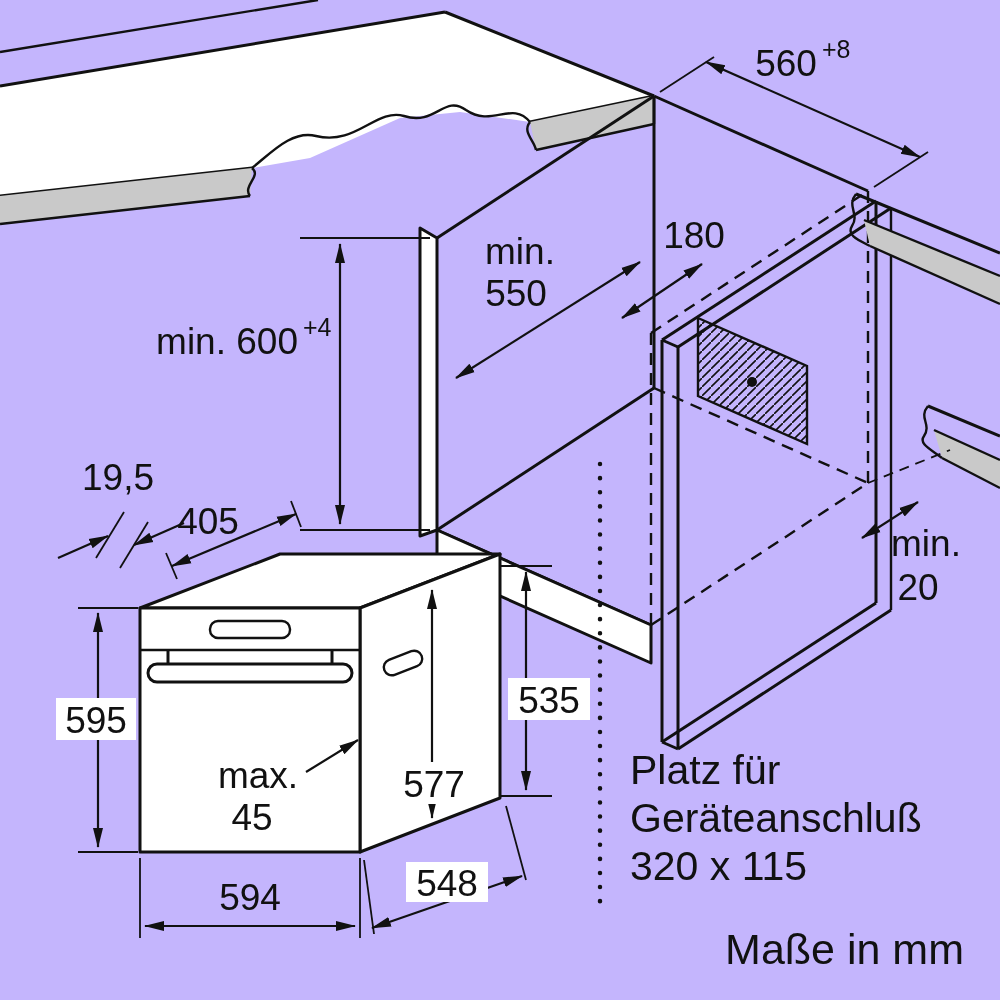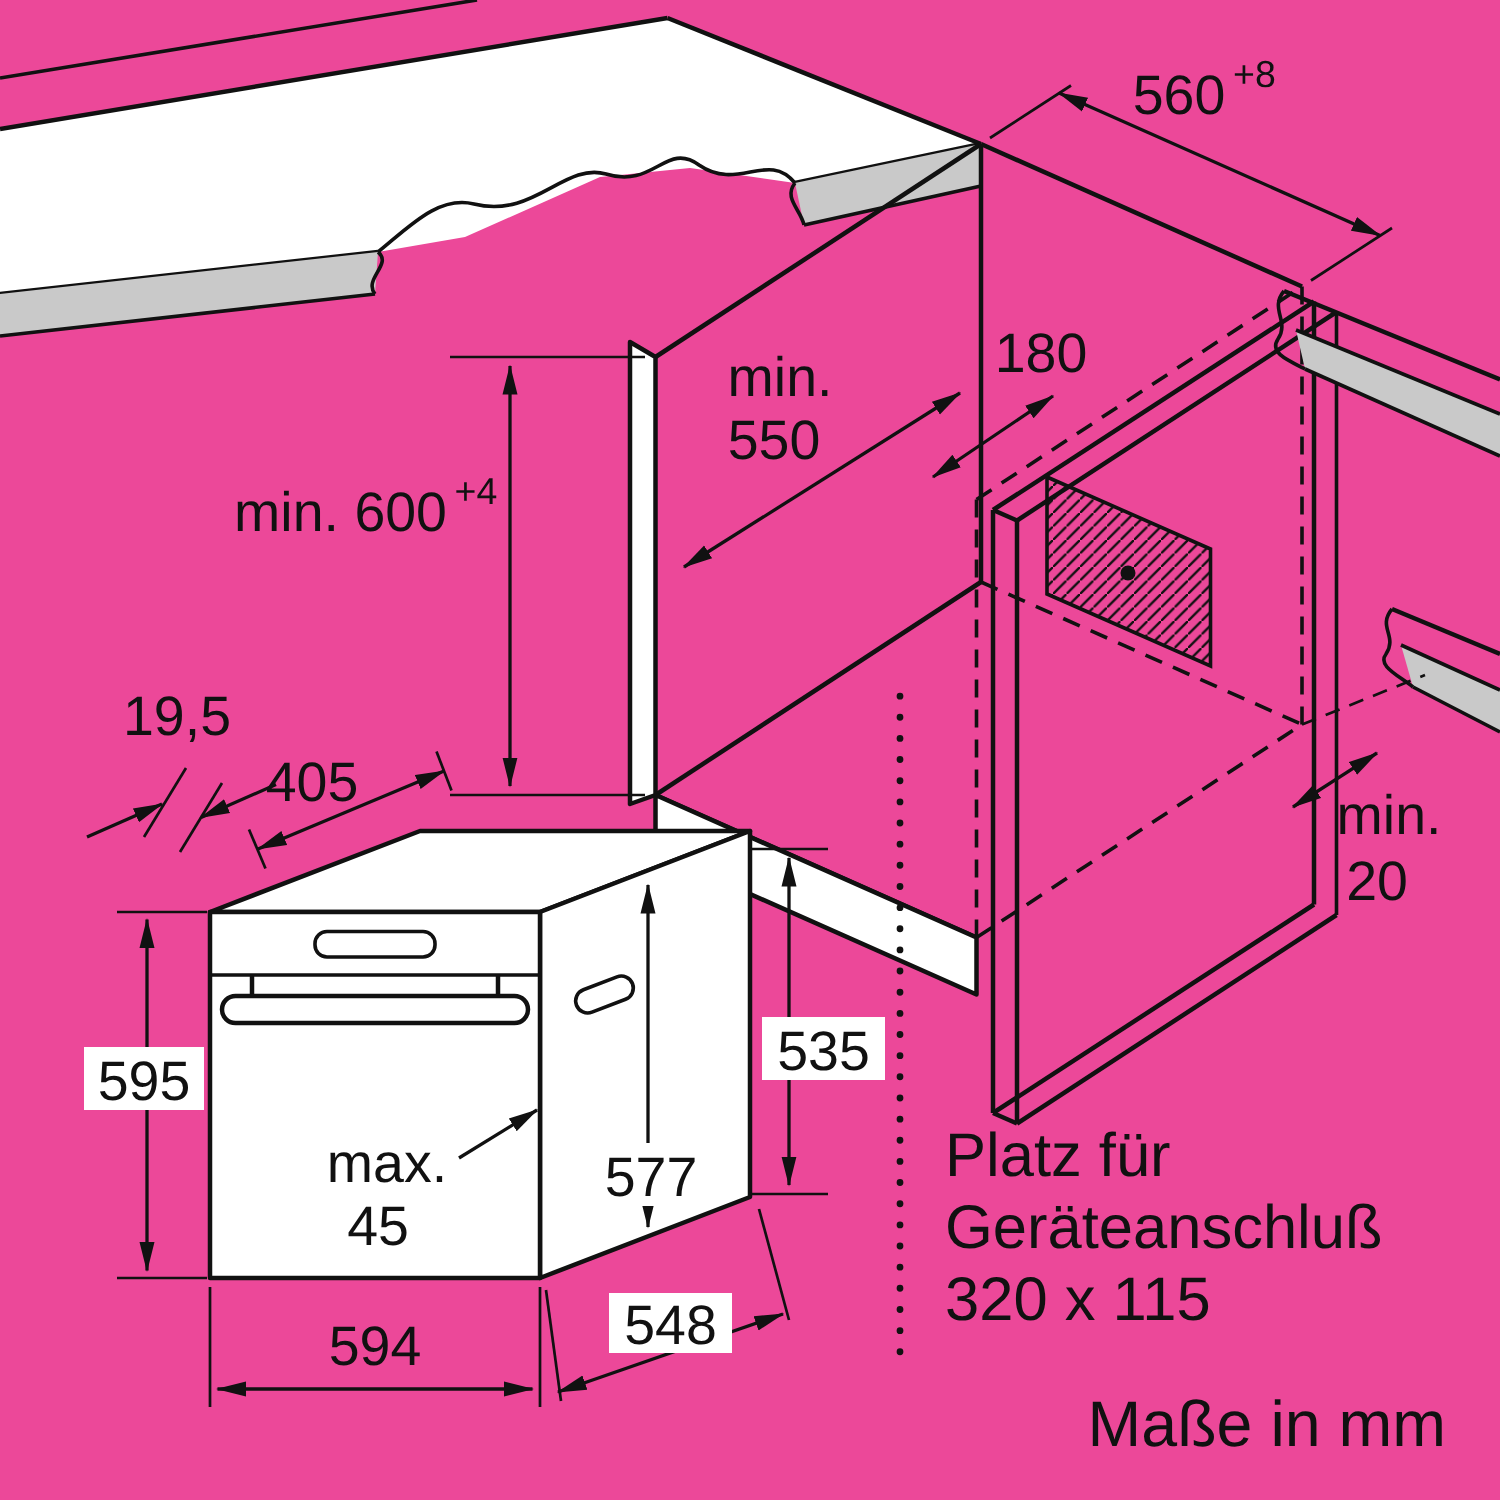--- a/index.html
+++ b/index.html
@@ -1,16 +1,16 @@
 <!DOCTYPE html>
 <html><head>
 <meta charset="utf-8">
 <style>
   html,body{margin:0;padding:0;background:#ffffff;}
-  .stage{width:1000px;height:1000px;position:relative;background:#ec4899;}
+  .stage{width:1000px;height:1000px;position:relative;background:#c4b5fd;}
   svg{display:block;}
   text{font-family:"Liberation Sans","DejaVu Sans",sans-serif;fill:#111;}
   .s3{stroke:#111;stroke-width:3;fill:none;stroke-linejoin:round;}
   .s24{stroke:#111;stroke-width:2.4;fill:none;stroke-linejoin:round;}
   .thin{stroke:#111;stroke-width:1.8;fill:none;}
   .dash{stroke:#111;stroke-width:2.4;fill:none;stroke-dasharray:12 8;}
   .dashthin{stroke:#111;stroke-width:1.8;fill:none;stroke-dasharray:10 7;}
   .dot{stroke:#111;stroke-width:4.5;fill:none;stroke-dasharray:0.1 14;stroke-linecap:round;}
   .dim{stroke:#111;stroke-width:2.2;fill:none;}
   .fillw{fill:#ffffff;}

